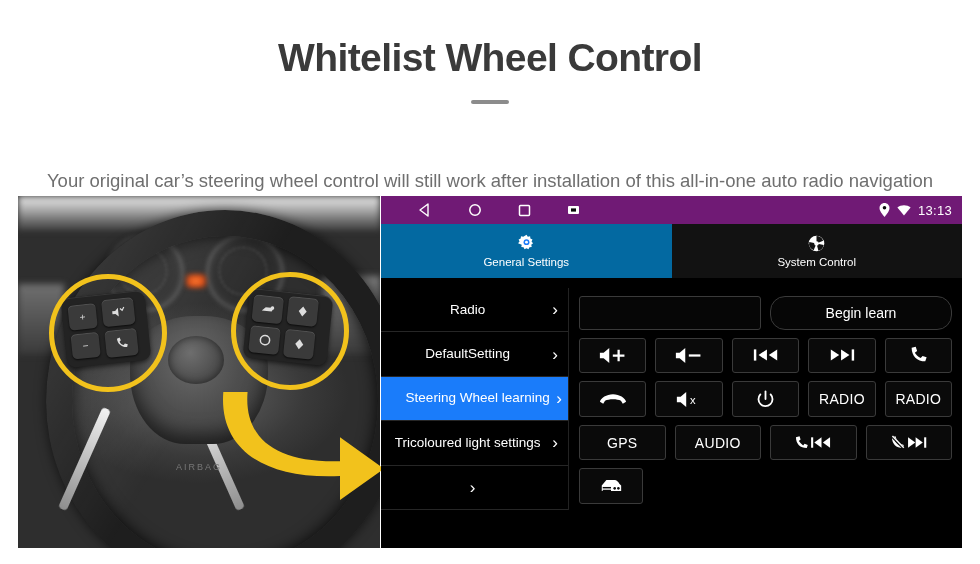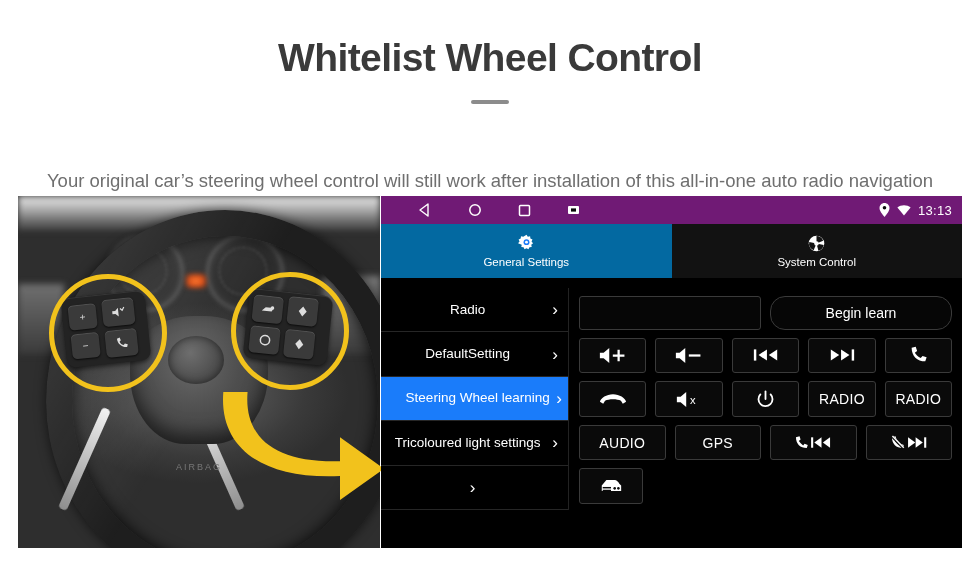--- a/index.html
+++ b/index.html
@@ -467,24 +467,24 @@
           <div class="kbtn">
             <span class="txtlbl">RADIO</span>
           </div>
           <div class="kbtn">
             <span class="txtlbl">RADIO</span>
           </div>
         </div>
 
         <div class="p-row grid">
           <div class="kbtn">
+            <span class="txtlbl">GPS</span>
+          </div>
+          <div class="kbtn">
             <span class="txtlbl">AUDIO</span>
-          </div>
-          <div class="kbtn">
-            <span class="txtlbl">GPS</span>
           </div>
           <div class="kbtn">
             <span class="glyph">
               <svg width="36" height="16" viewBox="0 0 38 16">
                 <path d="M1 2c0 7 4.6 11.4 11.4 11.4l1.1-3.4-3.4-1.1-1.5 1.8c-1.9-1.4-3.4-2.9-4.6-4.7l1.9-1.6L4.8 1z" fill="#fff"></path>
                 <rect x="17" y="2" width="2.2" height="11" fill="#fff"></rect>
                 <path d="M28 2v11l-7.6-5.5z" fill="#fff"></path>
                 <path d="M37 2v11l-7.6-5.5z" fill="#fff"></path>
               </svg>
             </span>

